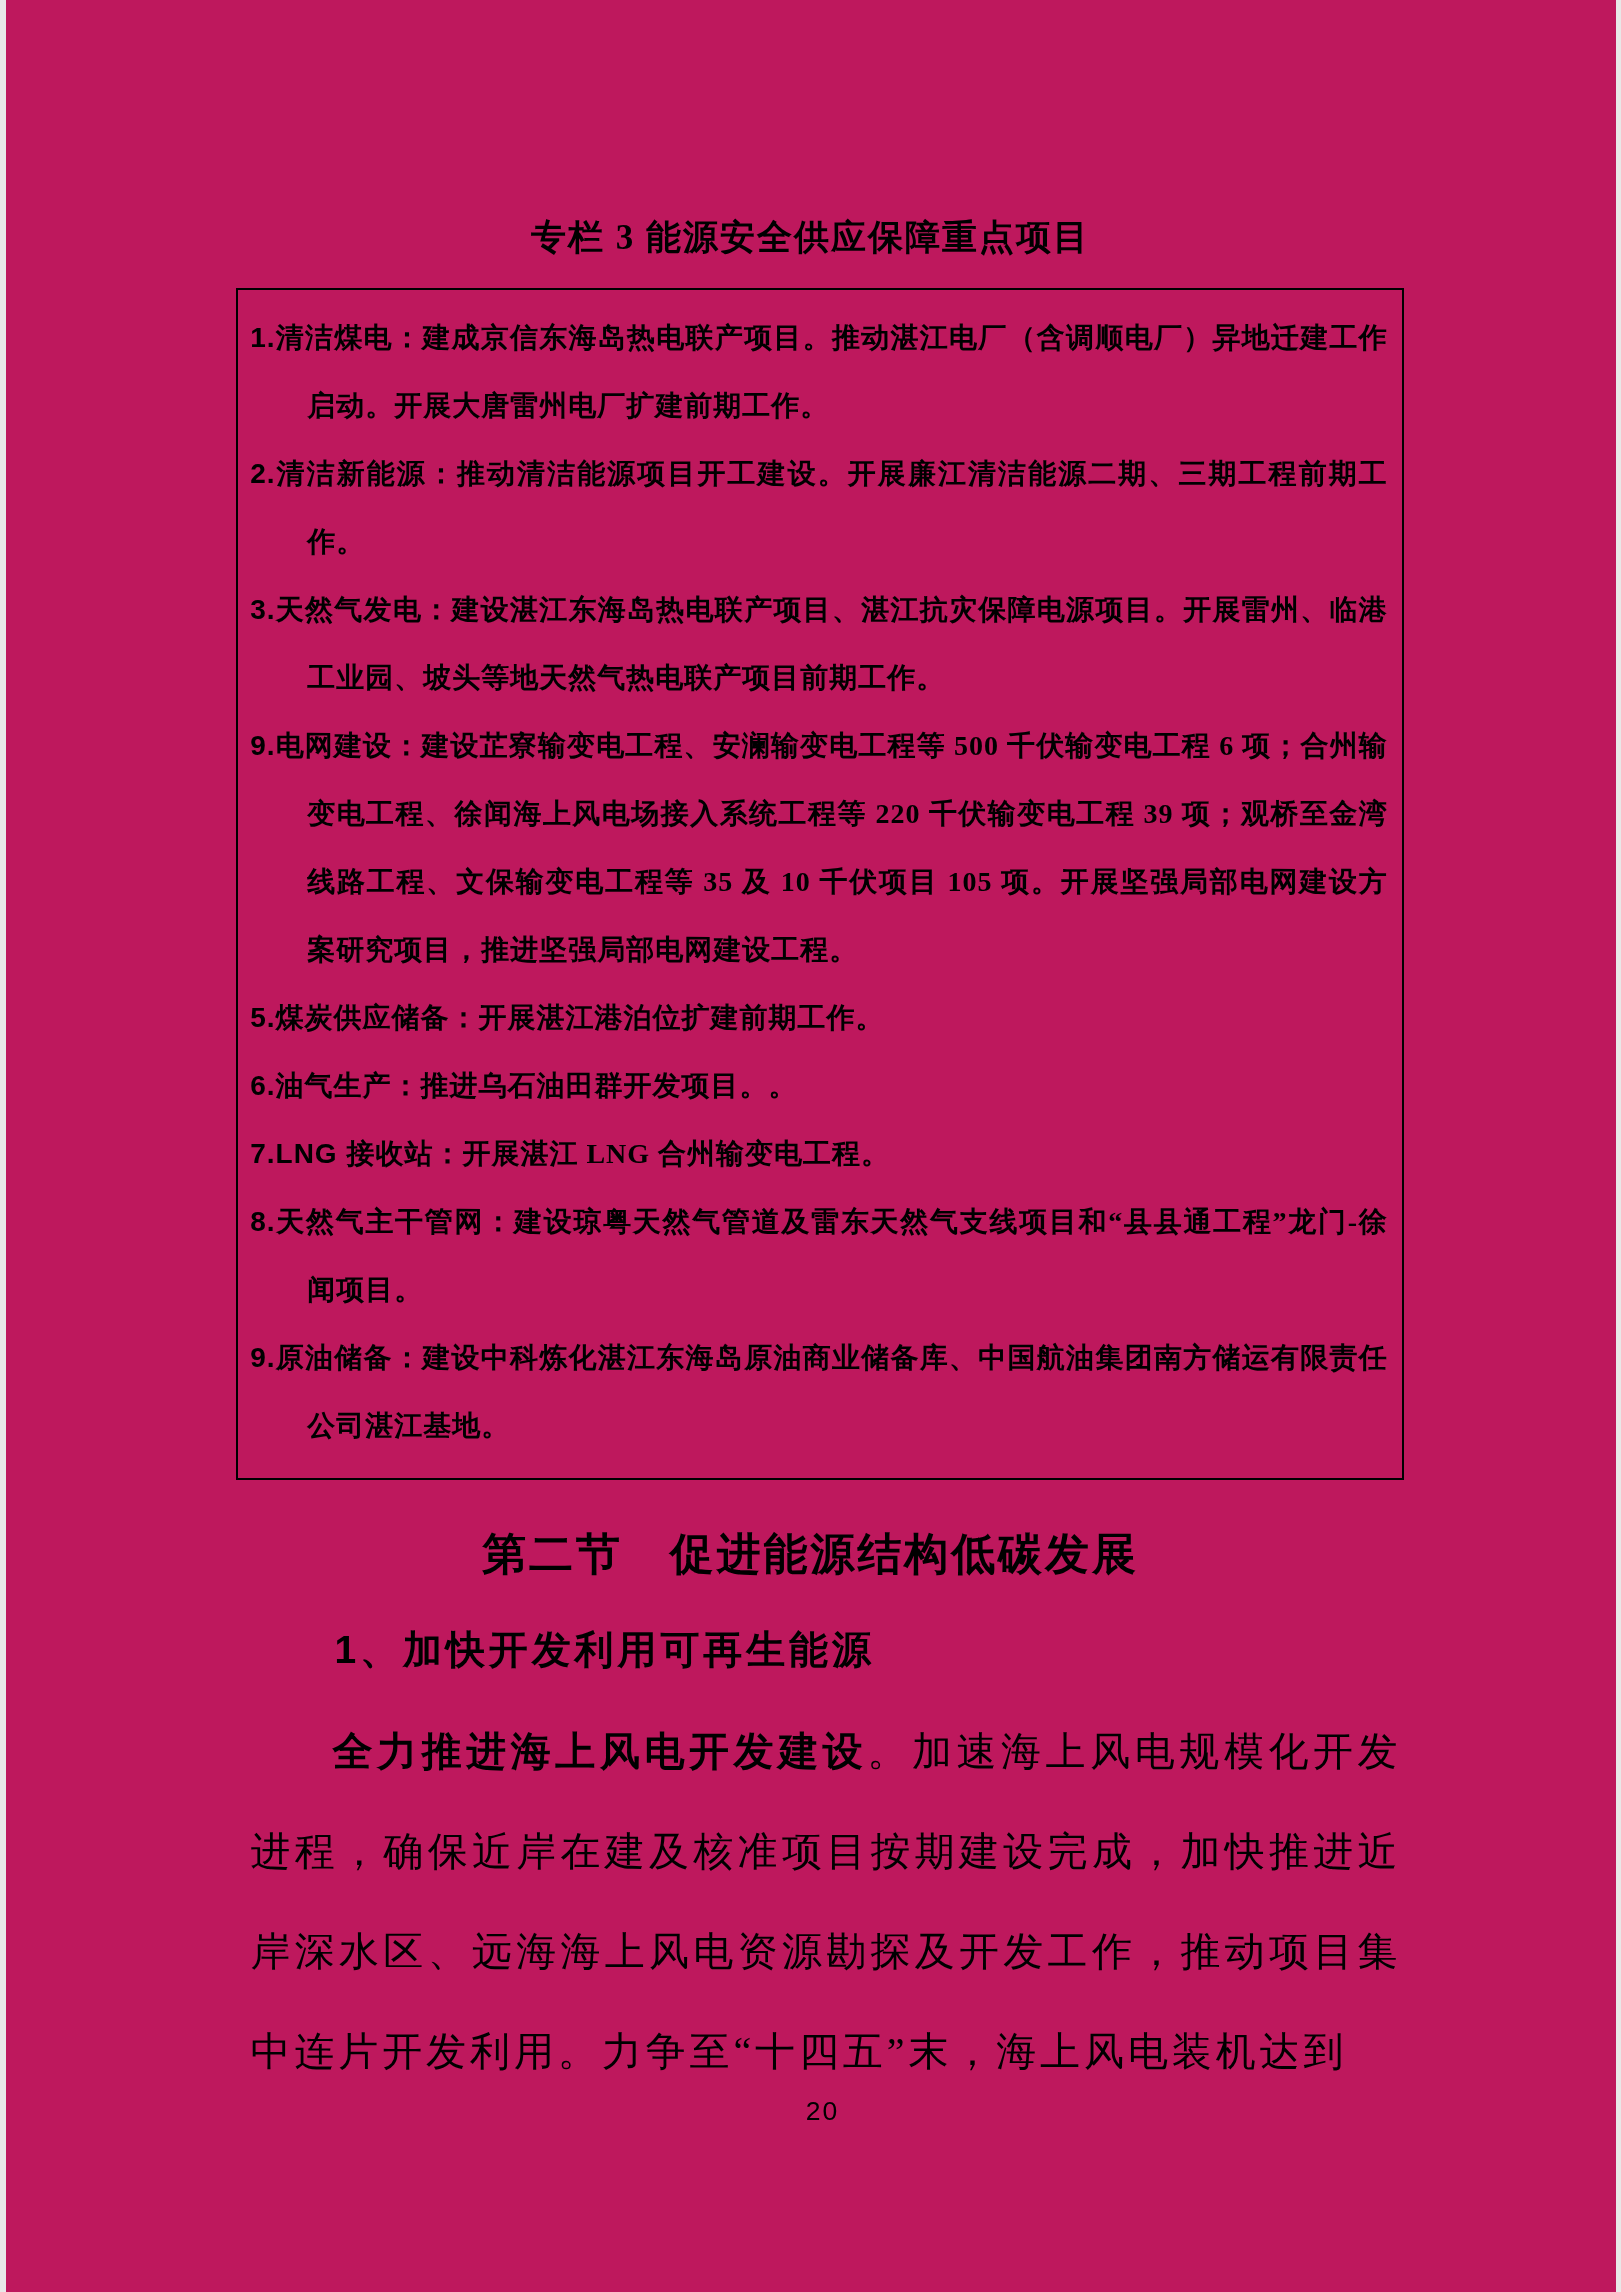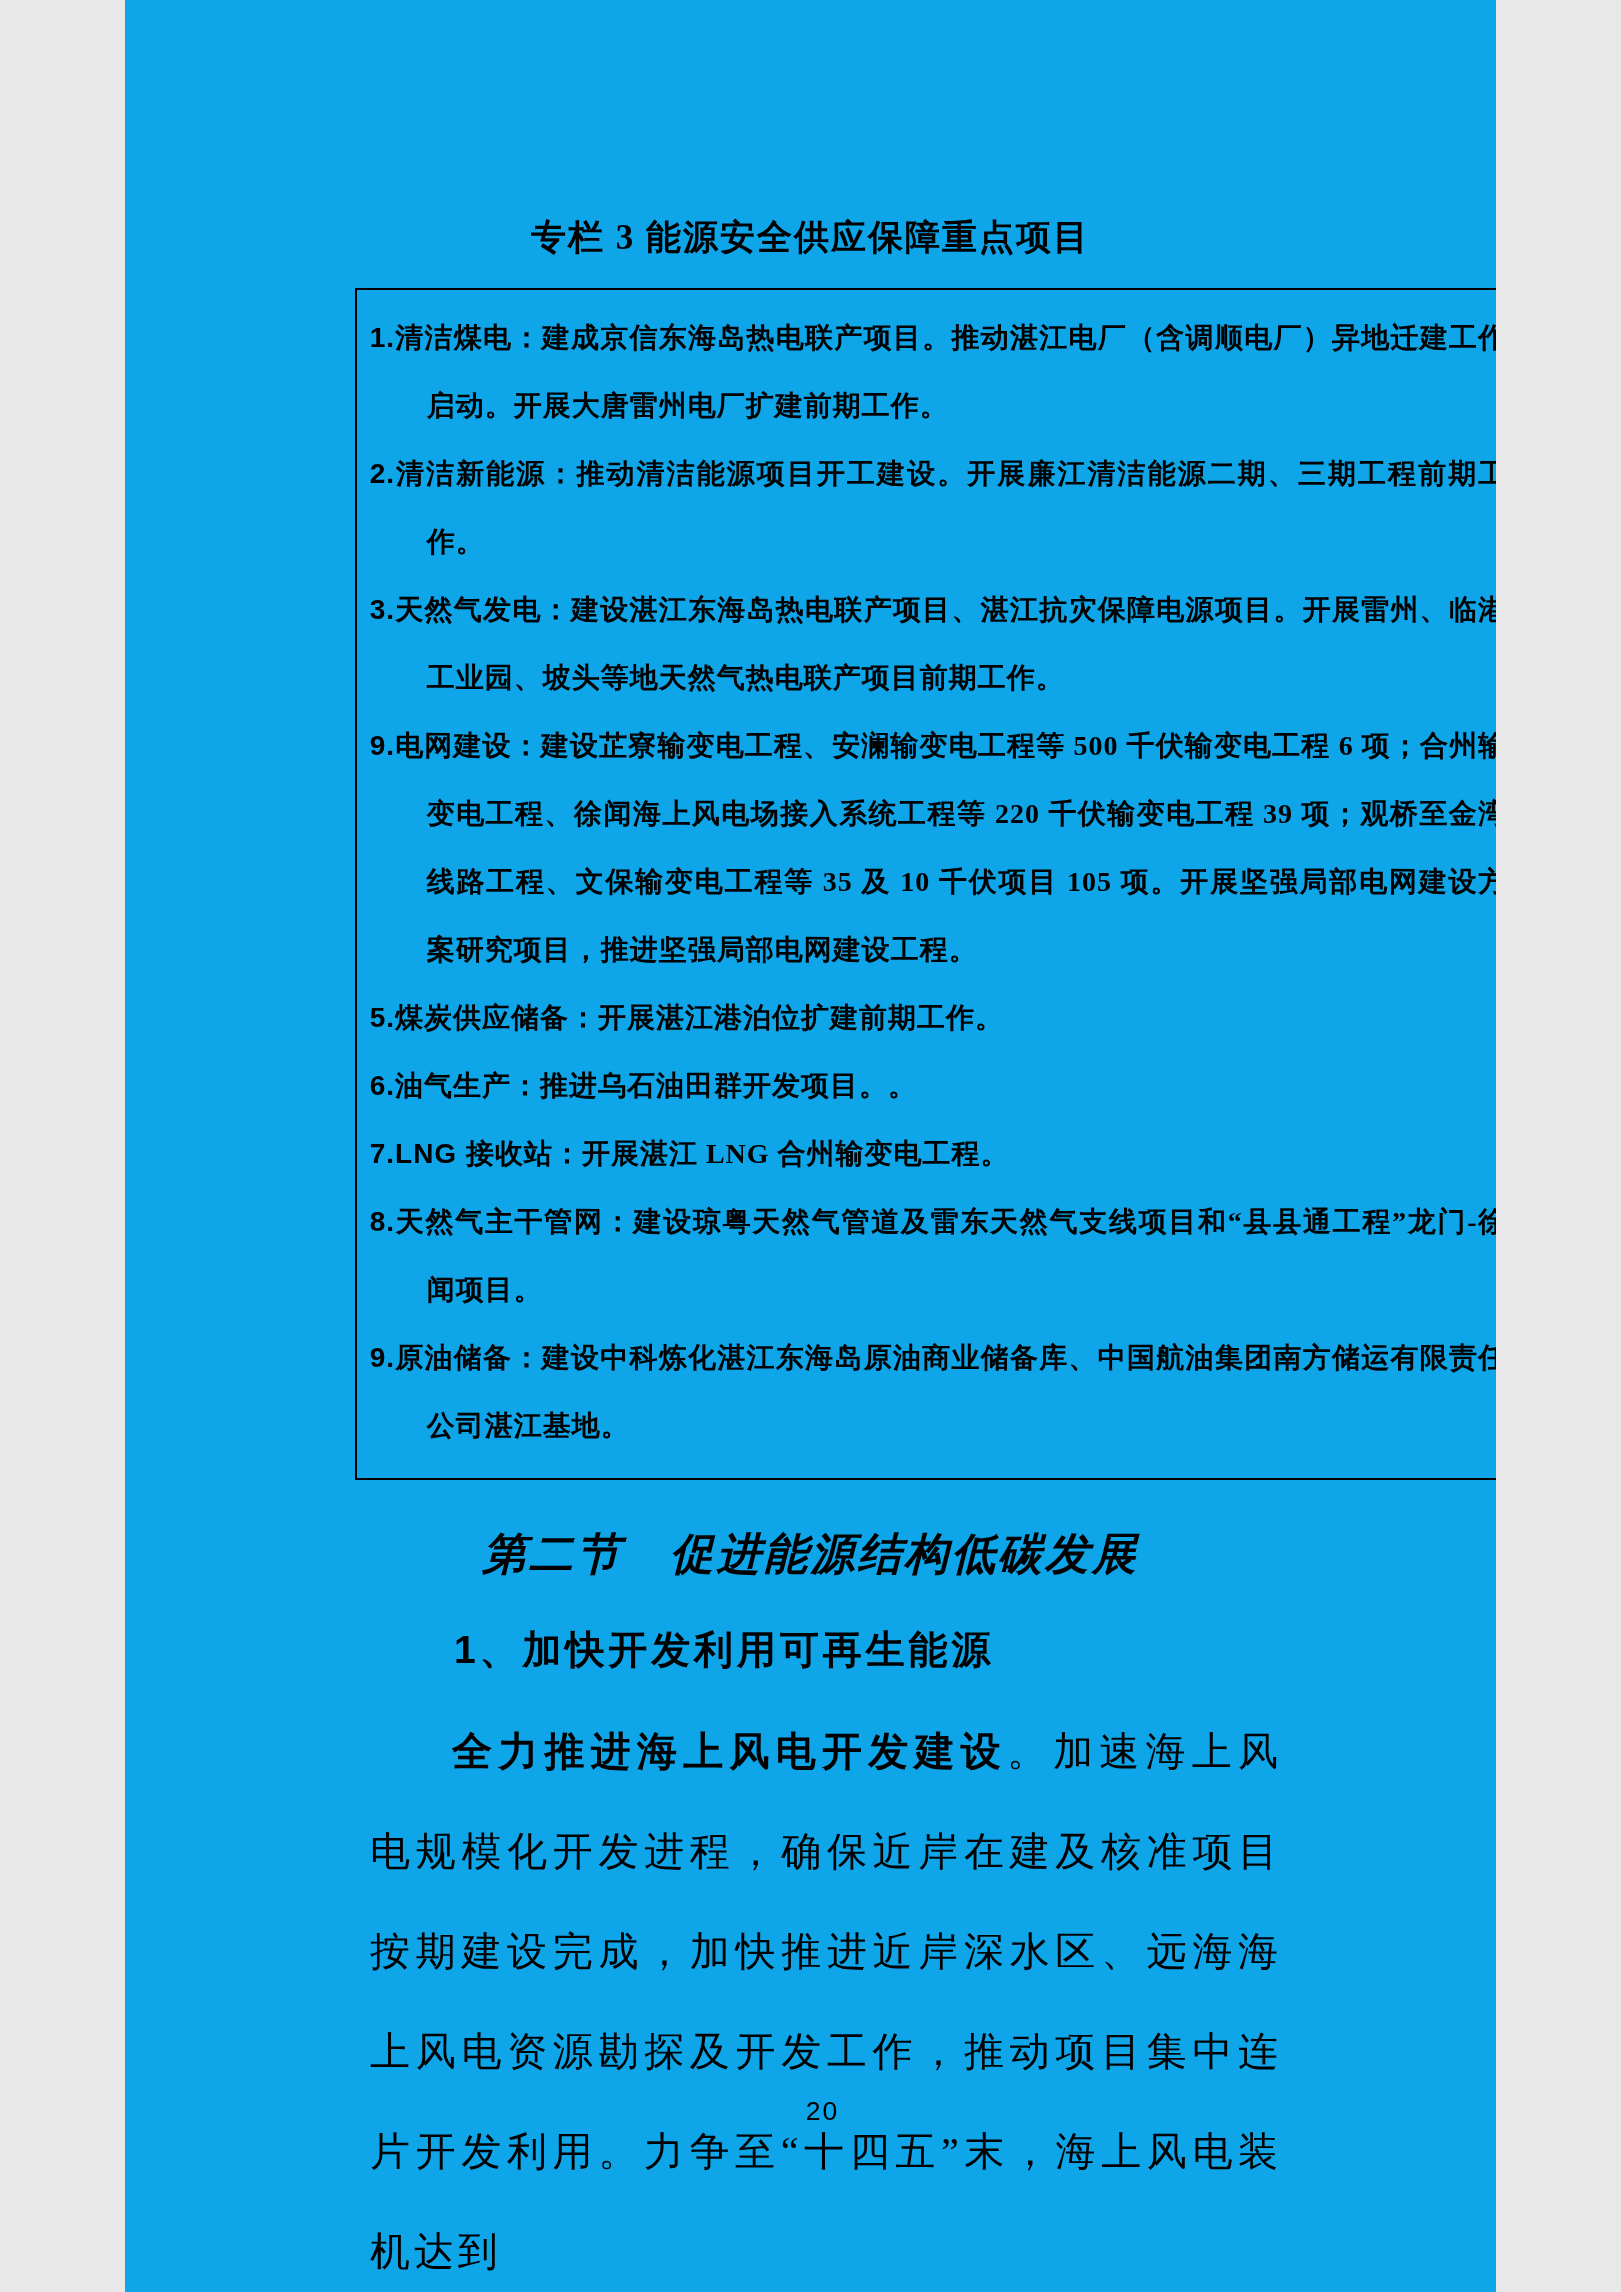--- a/index.html
+++ b/index.html
@@ -2,24 +2,24 @@
 <html lang="zh"><head>
 <meta charset="utf-8">
 <style>
   html, body {
     margin: 0;
     padding: 0;
     background: #e8e8e8;
   }
   .page {
     position: relative;
-    width: 1371px;
+    width: 1610px;
     height: 2293px;
     margin: 0 auto;
-    background: #0ea5e9;
+    background: #be185d;
     color: #000000;
     font-family: "Liberation Serif", "DejaVu Serif", serif;
     overflow: hidden;
     box-sizing: border-box;
   }
   .box-title {
     margin: 0;
     padding-top: 214px;
     text-align: center;
     font-size: 35px;
@@ -50,21 +50,20 @@
     font-family: "Liberation Serif", "DejaVu Serif", serif;
     font-weight: bold;
   }
   .section-heading {
     margin: 45px 0 0 0;
     text-align: center;
     font-size: 44px;
     font-weight: bold;
     letter-spacing: 2.9px;
     font-family: "Liberation Serif", "DejaVu Serif", serif;
-    font-style: italic;
   }
   .subsection-heading {
     margin: 39px 216px 0 245px;
     font-size: 39px;
     font-weight: bold;
     text-indent: 84px;
     letter-spacing: 3.9px;
     font-family: "Liberation Sans", "DejaVu Sans", sans-serif;
   }
   .body-paragraph {

